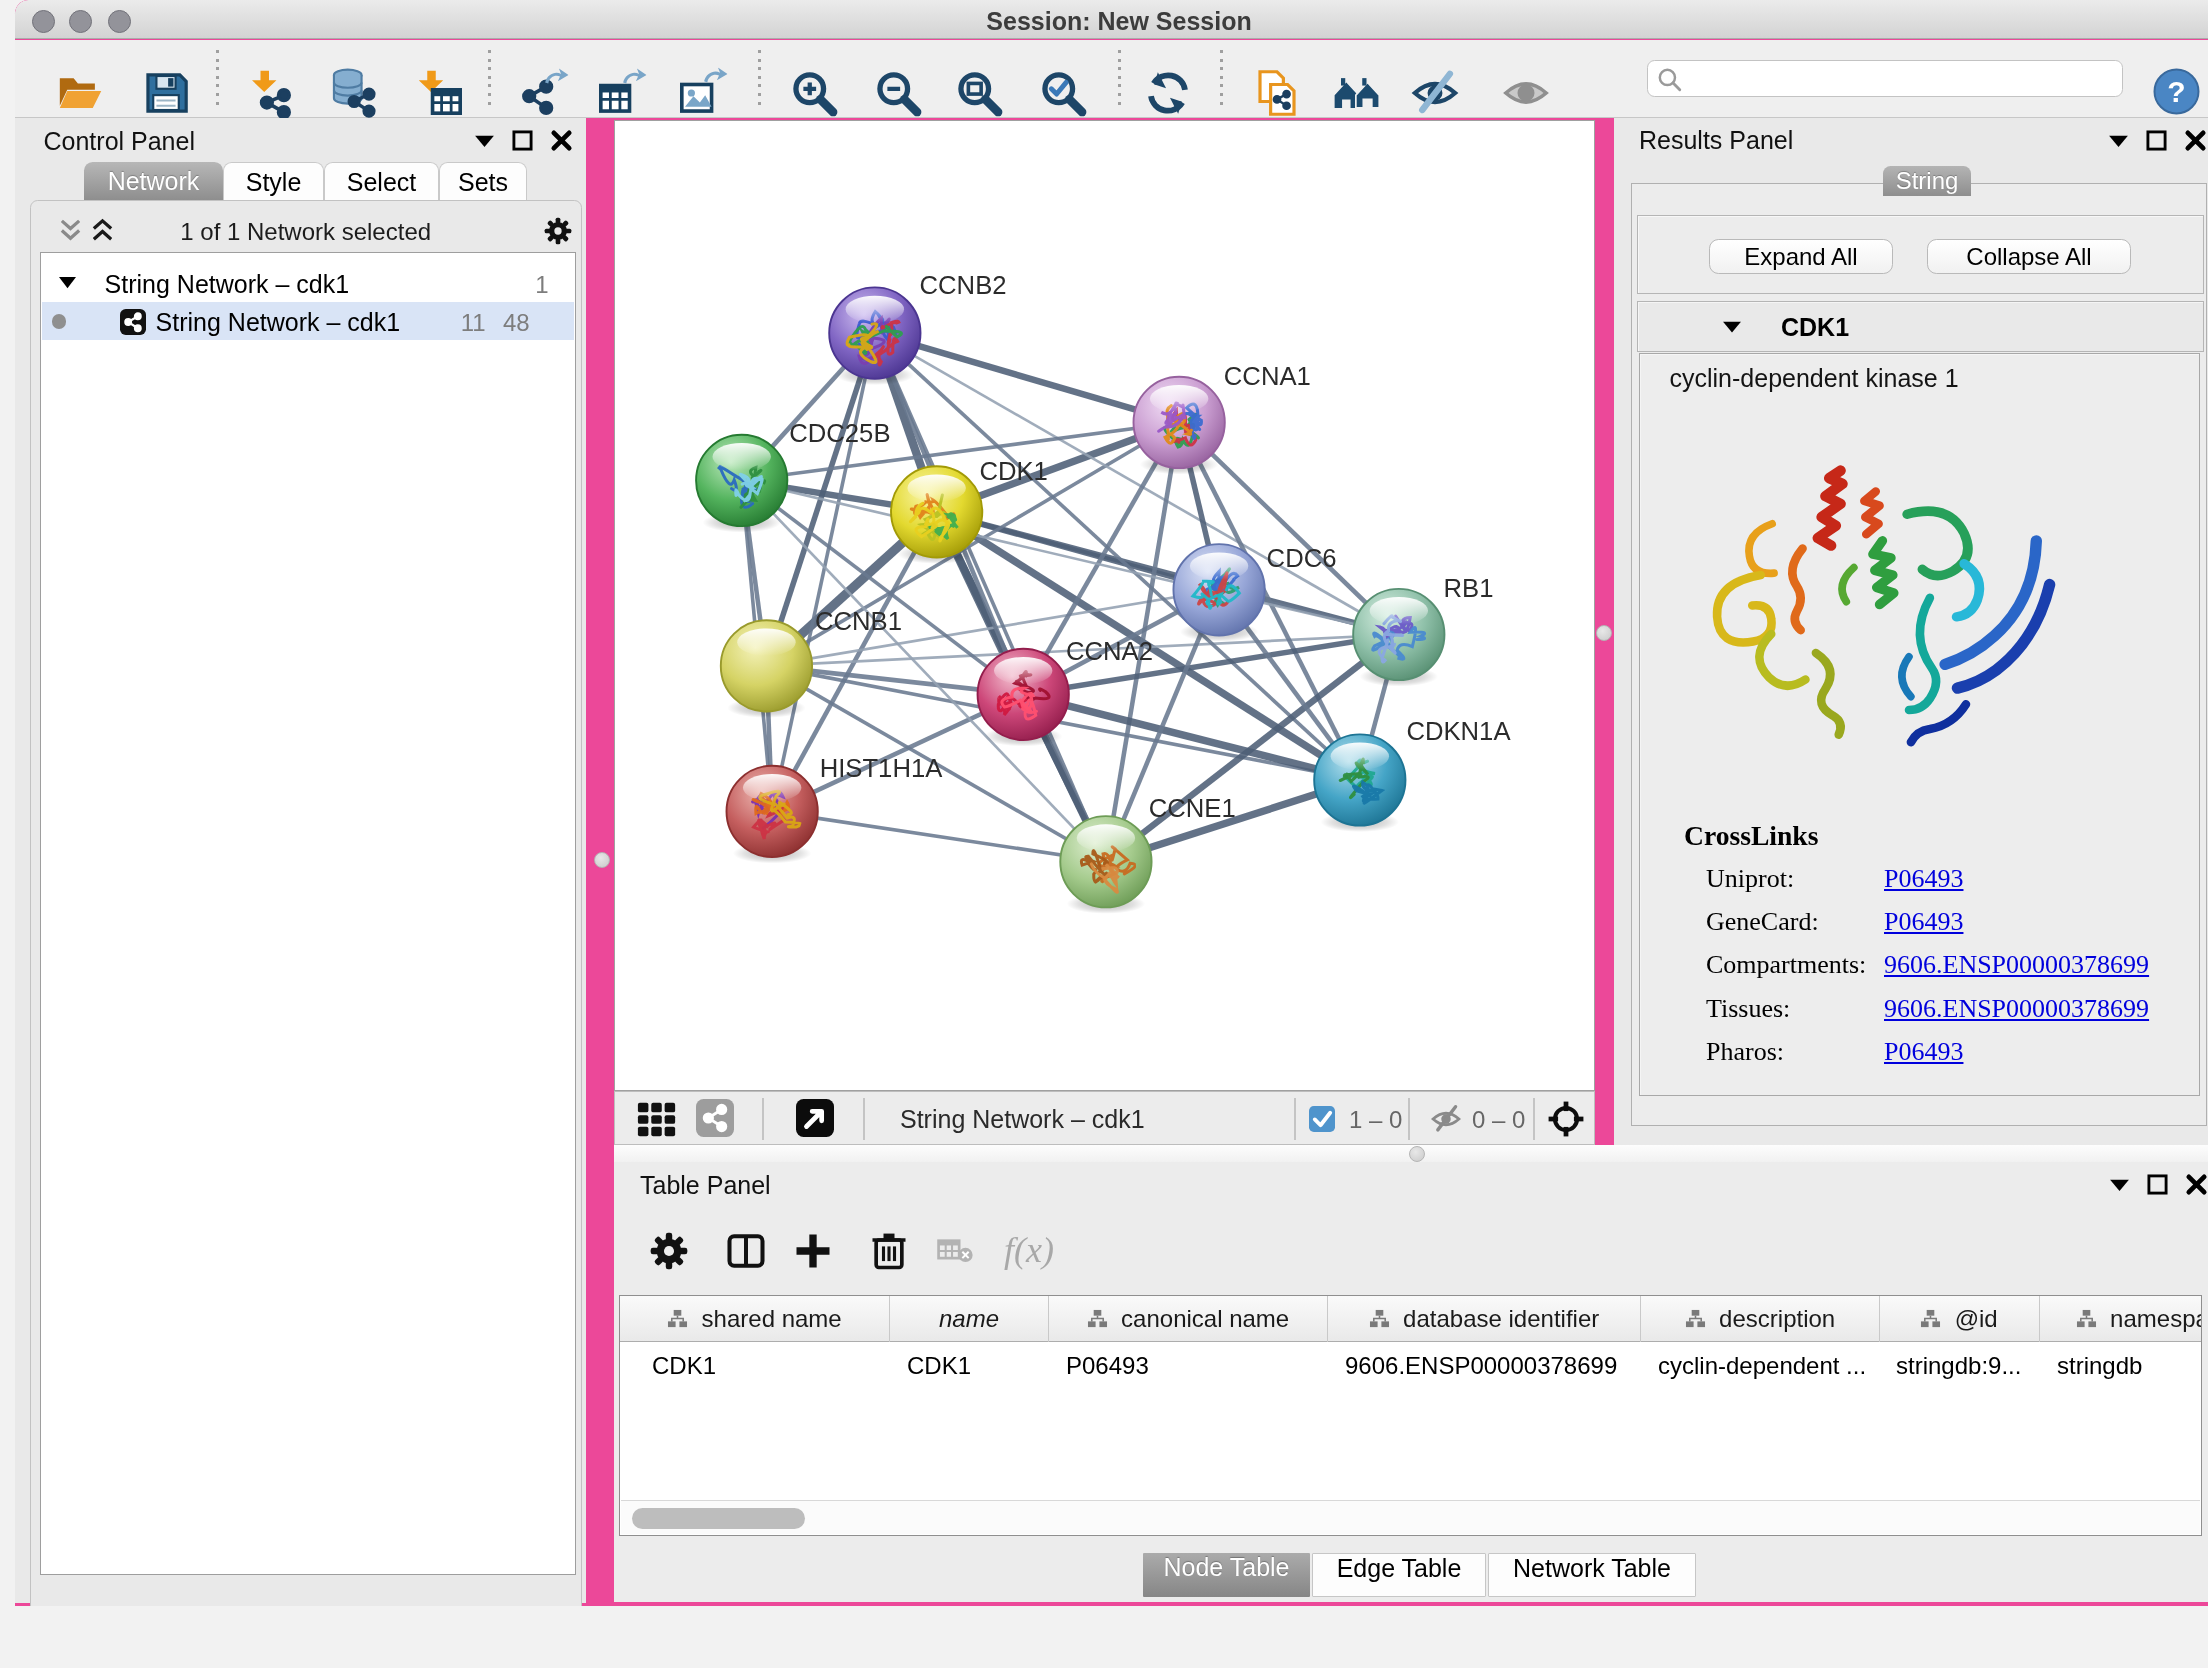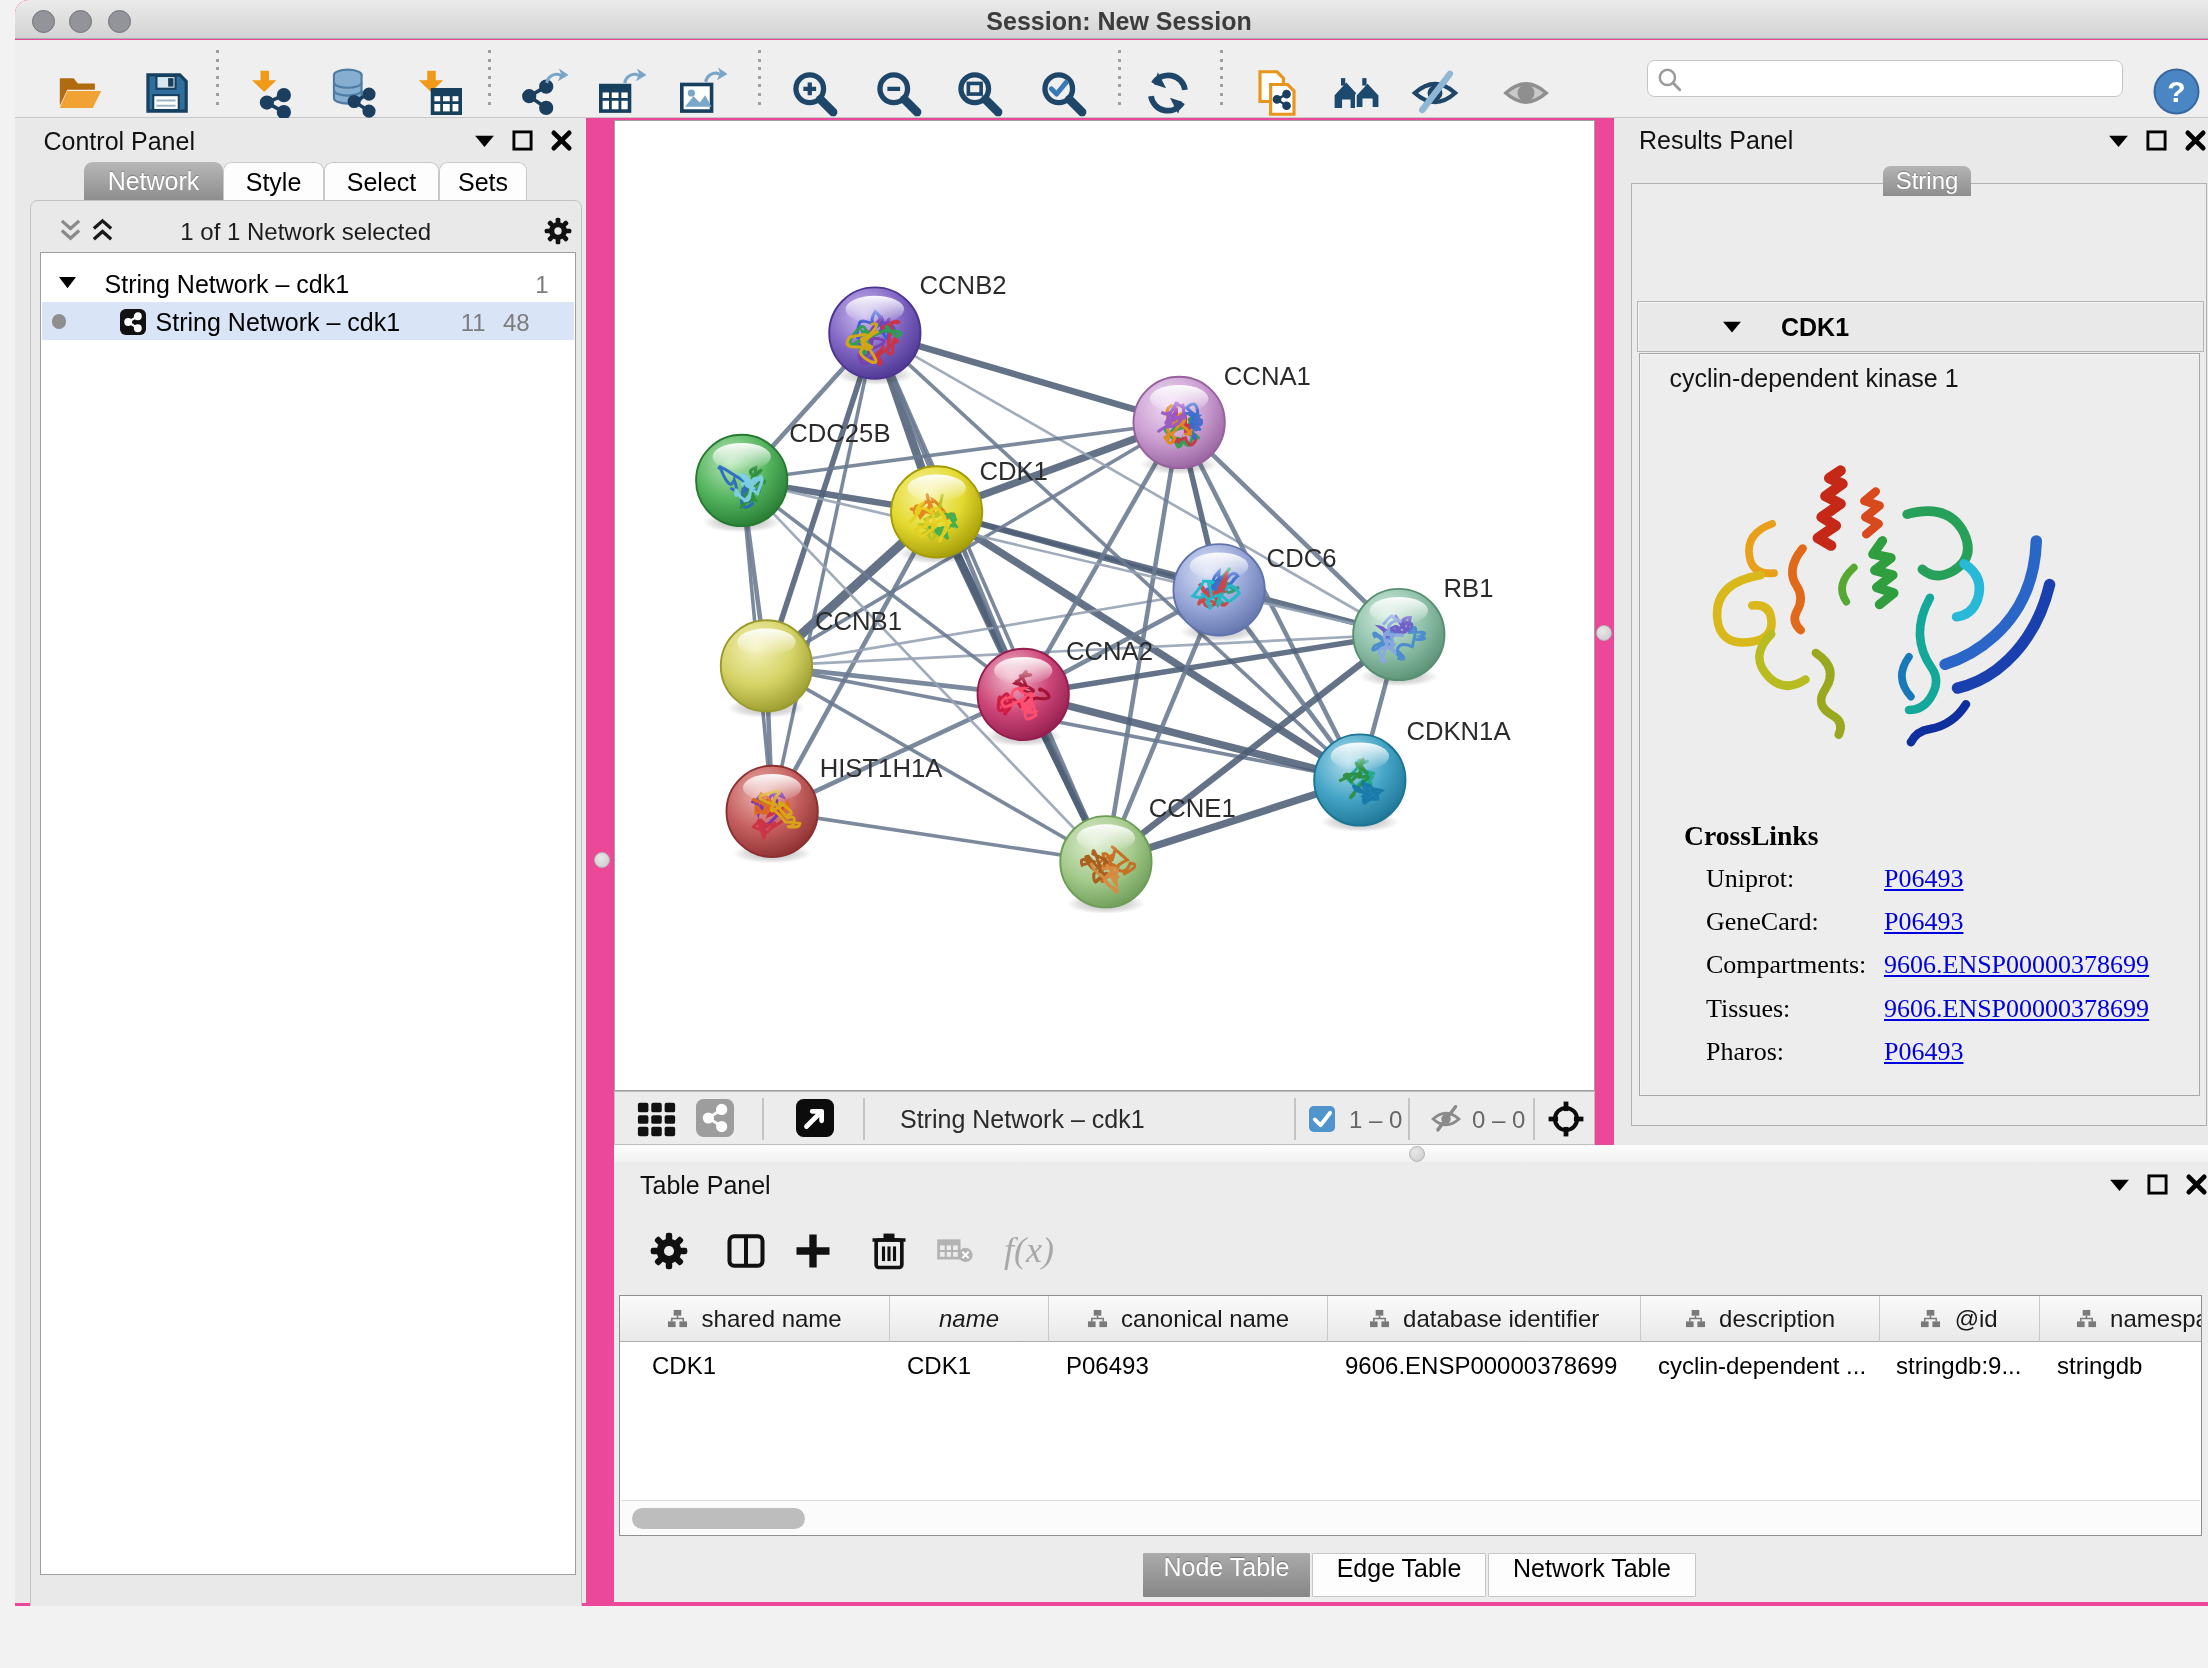--- a/index.html
+++ b/index.html
@@ -684,20 +684,24 @@
           <rect x="2" y="2" width="18" height="18" fill="none" stroke="#000" stroke-width="3"></rect>
         </svg>
       <svg width="23" height="23" viewBox="0 0 24 24">
           <path d="M4 4 20 20 M20 4 4 20" stroke="#000" stroke-width="5" stroke-linecap="round"></path>
         </svg>
     </div>
 
     <div id="rp-outer"></div>
     <div id="rp-stringtab">String</div>
 
+    <div id="rp-btnbox">
+      <button class="rp-btn" style="left:71px;width:184px;">Expand All</button>
+      <button class="rp-btn" style="left:289px;width:204px;">Collapse All</button>
+    </div>
 
     <div id="rp-gene-hdr">
       <svg style="position:absolute;left:84px;top:17px;" width="20" height="14.3" viewBox="0 0 22 16">
           <path d="M1 3h20L11 15z" fill="#000"></path>
         </svg>
       <span class="g">CDK1</span>
     </div>
 
     <div id="rp-content">
       <div id="rp-desc">cyclin-dependent kinase 1</div>

